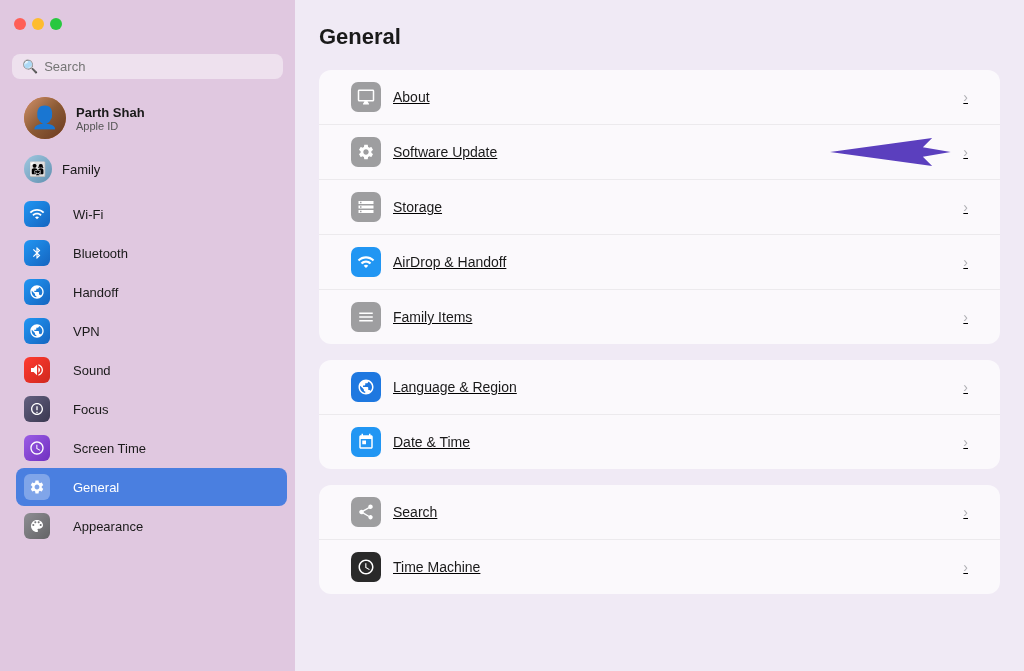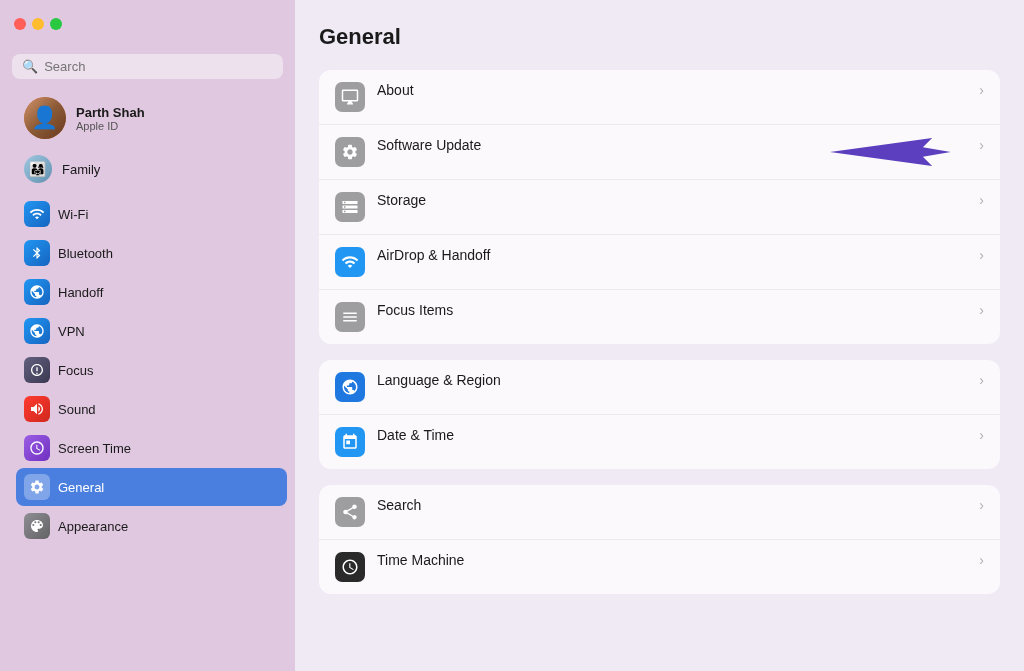--- a/index.html
+++ b/index.html
@@ -165,21 +165,21 @@
     .family-label {
       font-size: 13px;
       font-weight: 400;
       color: #1a1a1a;
     }
 
     
     .sidebar-item {
       display: flex;
       align-items: center;
-      gap: 8px;
+      gap: 23px;
       padding: 6px 8px;
       border-radius: 8px;
       cursor: pointer;
       margin-bottom: 1px;
     }
     .sidebar-item.active {
       background: #4a7fe0;
     }
     .sidebar-item.active .sidebar-item-label { color: #fff; }
 
@@ -228,24 +228,26 @@
 
     .settings-group {
       background: rgba(255,255,255,0.7);
       border-radius: 12px;
       overflow: hidden;
       margin-bottom: 16px;
     }
 
     .settings-row {
       display: flex;
-      padding: 12px 16px;
+      align-items: center;
+      padding: 12px 32px;
       cursor: pointer;
       border-bottom: 1px solid rgba(0,0,0,0.06);
       position: relative;
+      text-decoration: underline;
     }
 
     .settings-row:last-child { border-bottom: none; }
 
     .settings-row-icon {
       width: 30px;
       height: 30px;
       border-radius: 7px;
       display: flex;
       align-items: center;
@@ -345,35 +347,35 @@
       <div class="sidebar-icon icon-vpn">
         <svg width="16" height="16" viewBox="0 0 24 24" fill="white">
           <path d="M12 2C6.48 2 2 6.48 2 12s4.48 10 10 10 10-4.48 10-10S17.52 2 12 2zm-1 17.93c-3.95-.49-7-3.85-7-7.93 0-.62.08-1.21.21-1.79L9 15v1c0 1.1.9 2 2 2v1.93zm6.9-2.54c-.26-.81-1-1.39-1.9-1.39h-1v-3c0-.55-.45-1-1-1H8v-2h2c.55 0 1-.45 1-1V7h2c1.1 0 2-.9 2-2v-.41c2.93 1.19 5 4.06 5 7.41 0 2.08-.8 3.97-2.1 5.39z"></path>
         </svg>
       </div>
       <span class="sidebar-item-label">VPN</span>
     </div>
 
 
     <div class="sidebar-item">
+      <div class="sidebar-icon icon-sound">
+        <svg width="16" height="16" viewBox="0 0 24 24" fill="white">
+          <path d="M3 9v6h4l5 5V4L7 9H3zm13.5 3c0-1.77-1.02-3.29-2.5-4.03v8.05c1.48-.73 2.5-2.25 2.5-4.02zM14 3.23v2.06c2.89.86 5 3.54 5 6.71s-2.11 5.85-5 6.71v2.06c4.01-.91 7-4.49 7-8.77s-2.99-7.86-7-8.77z"></path>
+        </svg>
+      </div>
+      <span class="sidebar-item-label">Sound</span>
+    </div>
+
+    <div class="sidebar-item">
       <div class="sidebar-icon icon-focus">
         <svg width="16" height="16" viewBox="0 0 24 24" fill="white">
           <path d="M12 3c-4.97 0-9 4.03-9 9s4.03 9 9 9 9-4.03 9-9-4.03-9-9-9zm0 16c-3.86 0-7-3.14-7-7s3.14-7 7-7 7 3.14 7 7-3.14 7-7 7zm-1-11h2v6h-2zm0 8h2v2h-2z"></path>
         </svg>
       </div>
       <span class="sidebar-item-label">Focus</span>
-    </div>
-
-    <div class="sidebar-item">
-      <div class="sidebar-icon icon-sound">
-        <svg width="16" height="16" viewBox="0 0 24 24" fill="white">
-          <path d="M3 9v6h4l5 5V4L7 9H3zm13.5 3c0-1.77-1.02-3.29-2.5-4.03v8.05c1.48-.73 2.5-2.25 2.5-4.02zM14 3.23v2.06c2.89.86 5 3.54 5 6.71s-2.11 5.85-5 6.71v2.06c4.01-.91 7-4.49 7-8.77s-2.99-7.86-7-8.77z"></path>
-        </svg>
-      </div>
-      <span class="sidebar-item-label">Sound</span>
     </div>
 
     <div class="sidebar-item">
       <div class="sidebar-icon icon-screentime">
         <svg width="16" height="16" viewBox="0 0 24 24" fill="white">
           <path d="M11.99 2C6.47 2 2 6.48 2 12s4.47 10 9.99 10C17.52 22 22 17.52 22 12S17.52 2 11.99 2zM12 20c-4.42 0-8-3.58-8-8s3.58-8 8-8 8 3.58 8 8-3.58 8-8 8zm.5-13H11v6l5.25 3.15.75-1.23-4.5-2.67V7z"></path>
         </svg>
       </div>
       <span class="sidebar-item-label">Screen Time</span>
     </div>
@@ -446,21 +448,21 @@
       <span class="settings-row-label">AirDrop &amp; Handoff</span>
       <span class="settings-row-chevron">›</span>
     </div>
 
     <div class="settings-row">
       <div class="settings-row-icon row-icon-gray">
         <svg width="18" height="18" viewBox="0 0 24 24" fill="white">
           <path d="M3 18h18v-2H3v2zm0-5h18v-2H3v2zm0-7v2h18V6H3z"></path>
         </svg>
       </div>
-      <span class="settings-row-label">Focus Items</span>
+      <span class="settings-row-label">Family Items</span>
       <span class="settings-row-chevron">›</span>
     </div>
   </div>
 
   <div class="settings-group">
     <div class="settings-row">
       <div class="settings-row-icon row-icon-language">
         <svg width="18" height="18" viewBox="0 0 24 24" fill="white">
           <path d="M12 2C6.48 2 2 6.48 2 12s4.48 10 10 10 10-4.48 10-10S17.52 2 12 2zm-1 17.93c-3.95-.49-7-3.85-7-7.93 0-.62.08-1.21.21-1.79L9 15v1c0 1.1.9 2 2 2v1.93zm6.9-2.54c-.26-.81-1-1.39-1.9-1.39h-1v-3c0-.55-.45-1-1-1H8v-2h2c.55 0 1-.45 1-1V7h2c1.1 0 2-.9 2-2v-.41c2.93 1.19 5 4.06 5 7.41 0 2.08-.8 3.97-2.1 5.39z"></path>
         </svg>

